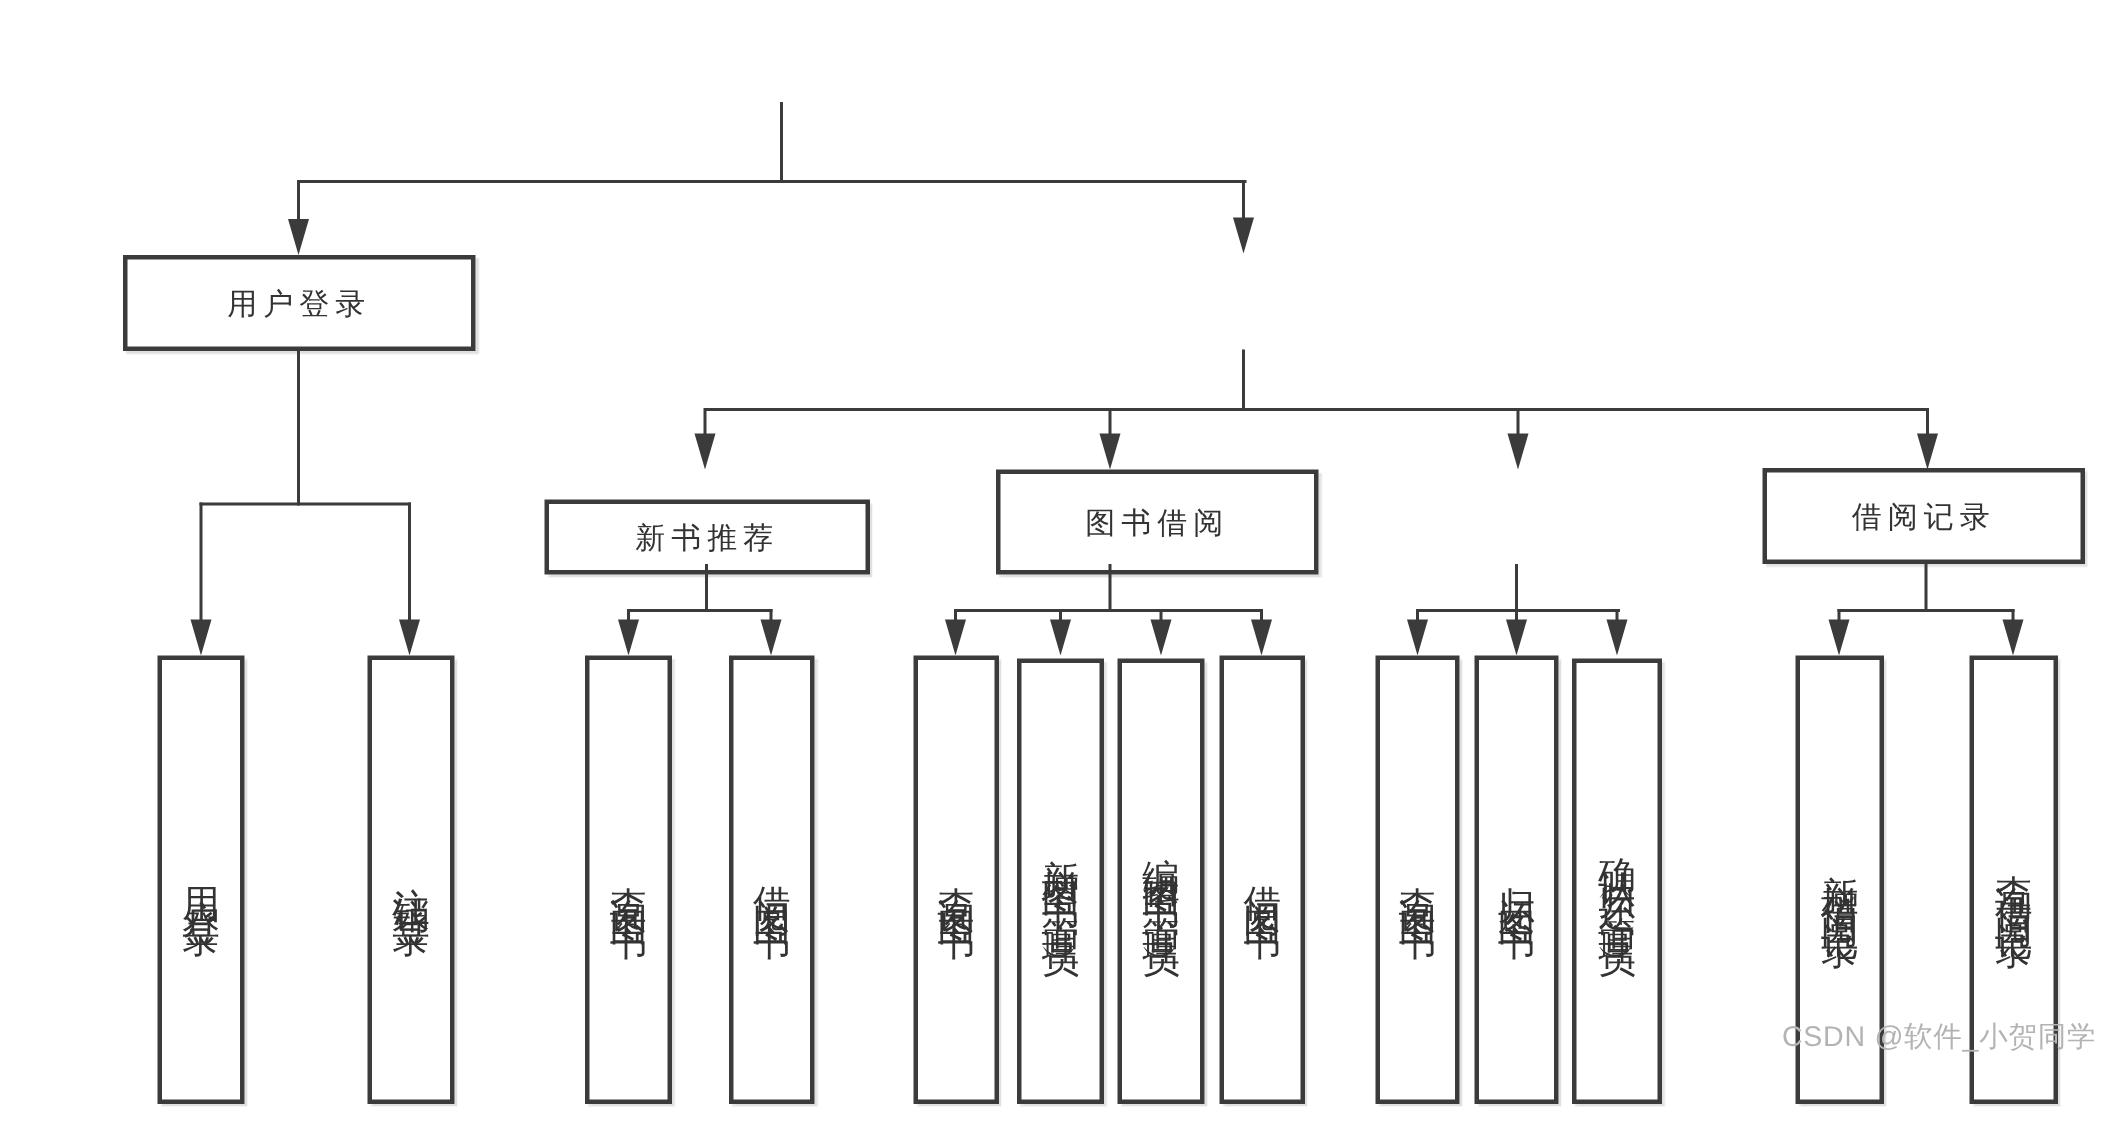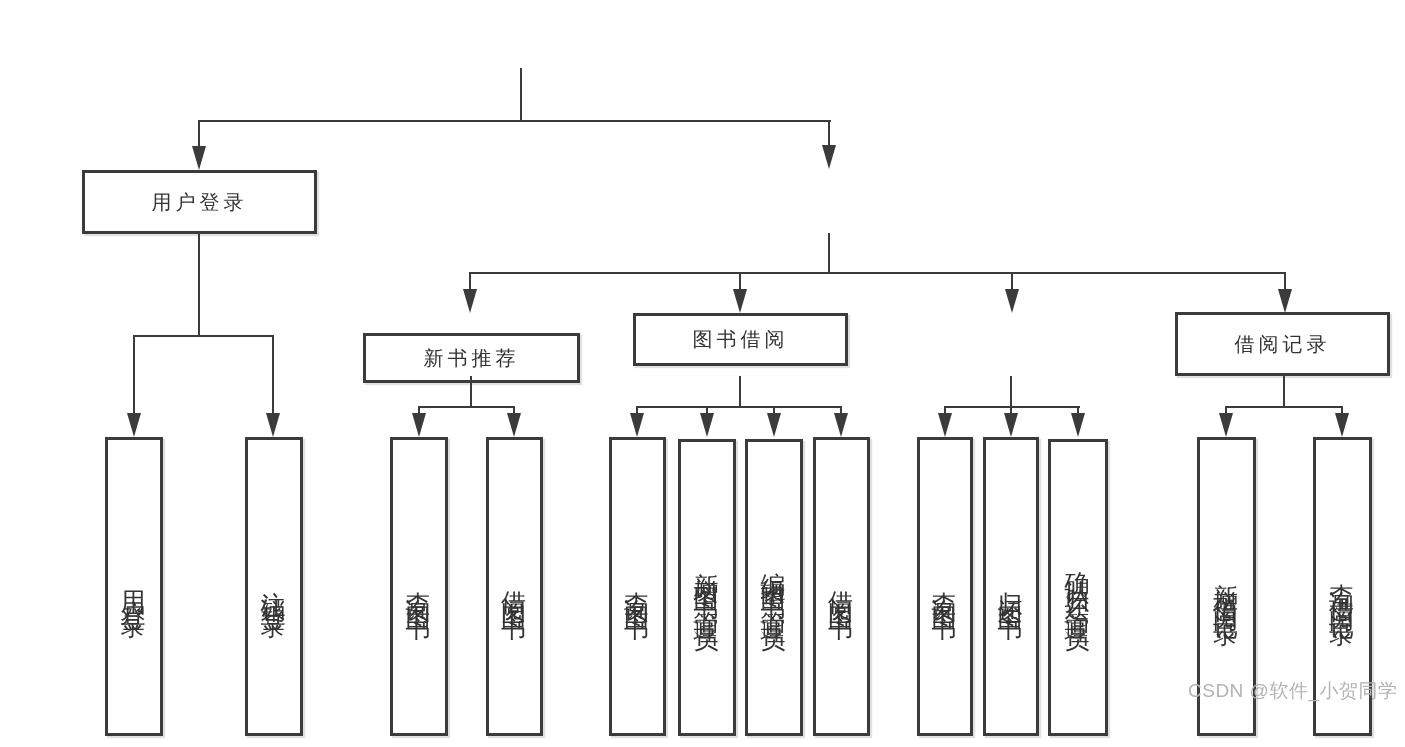--- a/index.html
+++ b/index.html
@@ -83,21 +83,21 @@
   <div class="vline" style="left:469px;top:272px;height:19px;"></div>
   <div class="arr" style="left:463px;top:289px;"></div>
   <div class="vline" style="left:739px;top:272px;height:19px;"></div>
   <div class="arr" style="left:733px;top:289px;"></div>
   <div class="vline" style="left:1011px;top:272px;height:19px;"></div>
   <div class="arr" style="left:1005px;top:289px;"></div>
   <div class="vline" style="left:1284px;top:272px;height:19px;"></div>
   <div class="arr" style="left:1278px;top:289px;"></div>
 
   <div class="box" style="left:363px;top:313px;width:217px;height:50px;margin-top:20px;">新书推荐</div>
-  <div class="box" style="left:633px;top:313px;width:215px;height:53px;">图书借阅</div>
+  <div class="box" style="left:664px;top:313px;width:215px;height:70px;">图书借阅</div>
   <div class="box" style="left:1175px;top:312px;width:215px;height:64px;">借阅记录</div>
 
   <div class="vline" style="left:470px;top:376px;height:32px;"></div>
   <div class="hline" style="left:418px;top:406px;width:97px;"></div>
   <div class="vline" style="left:418px;top:406px;height:10px;"></div>
   <div class="arr" style="left:412px;top:413px;"></div>
   <div class="vline" style="left:513px;top:406px;height:10px;"></div>
   <div class="arr" style="left:507px;top:413px;"></div>
 
   <div class="vline" style="left:739px;top:376px;height:32px;"></div>

